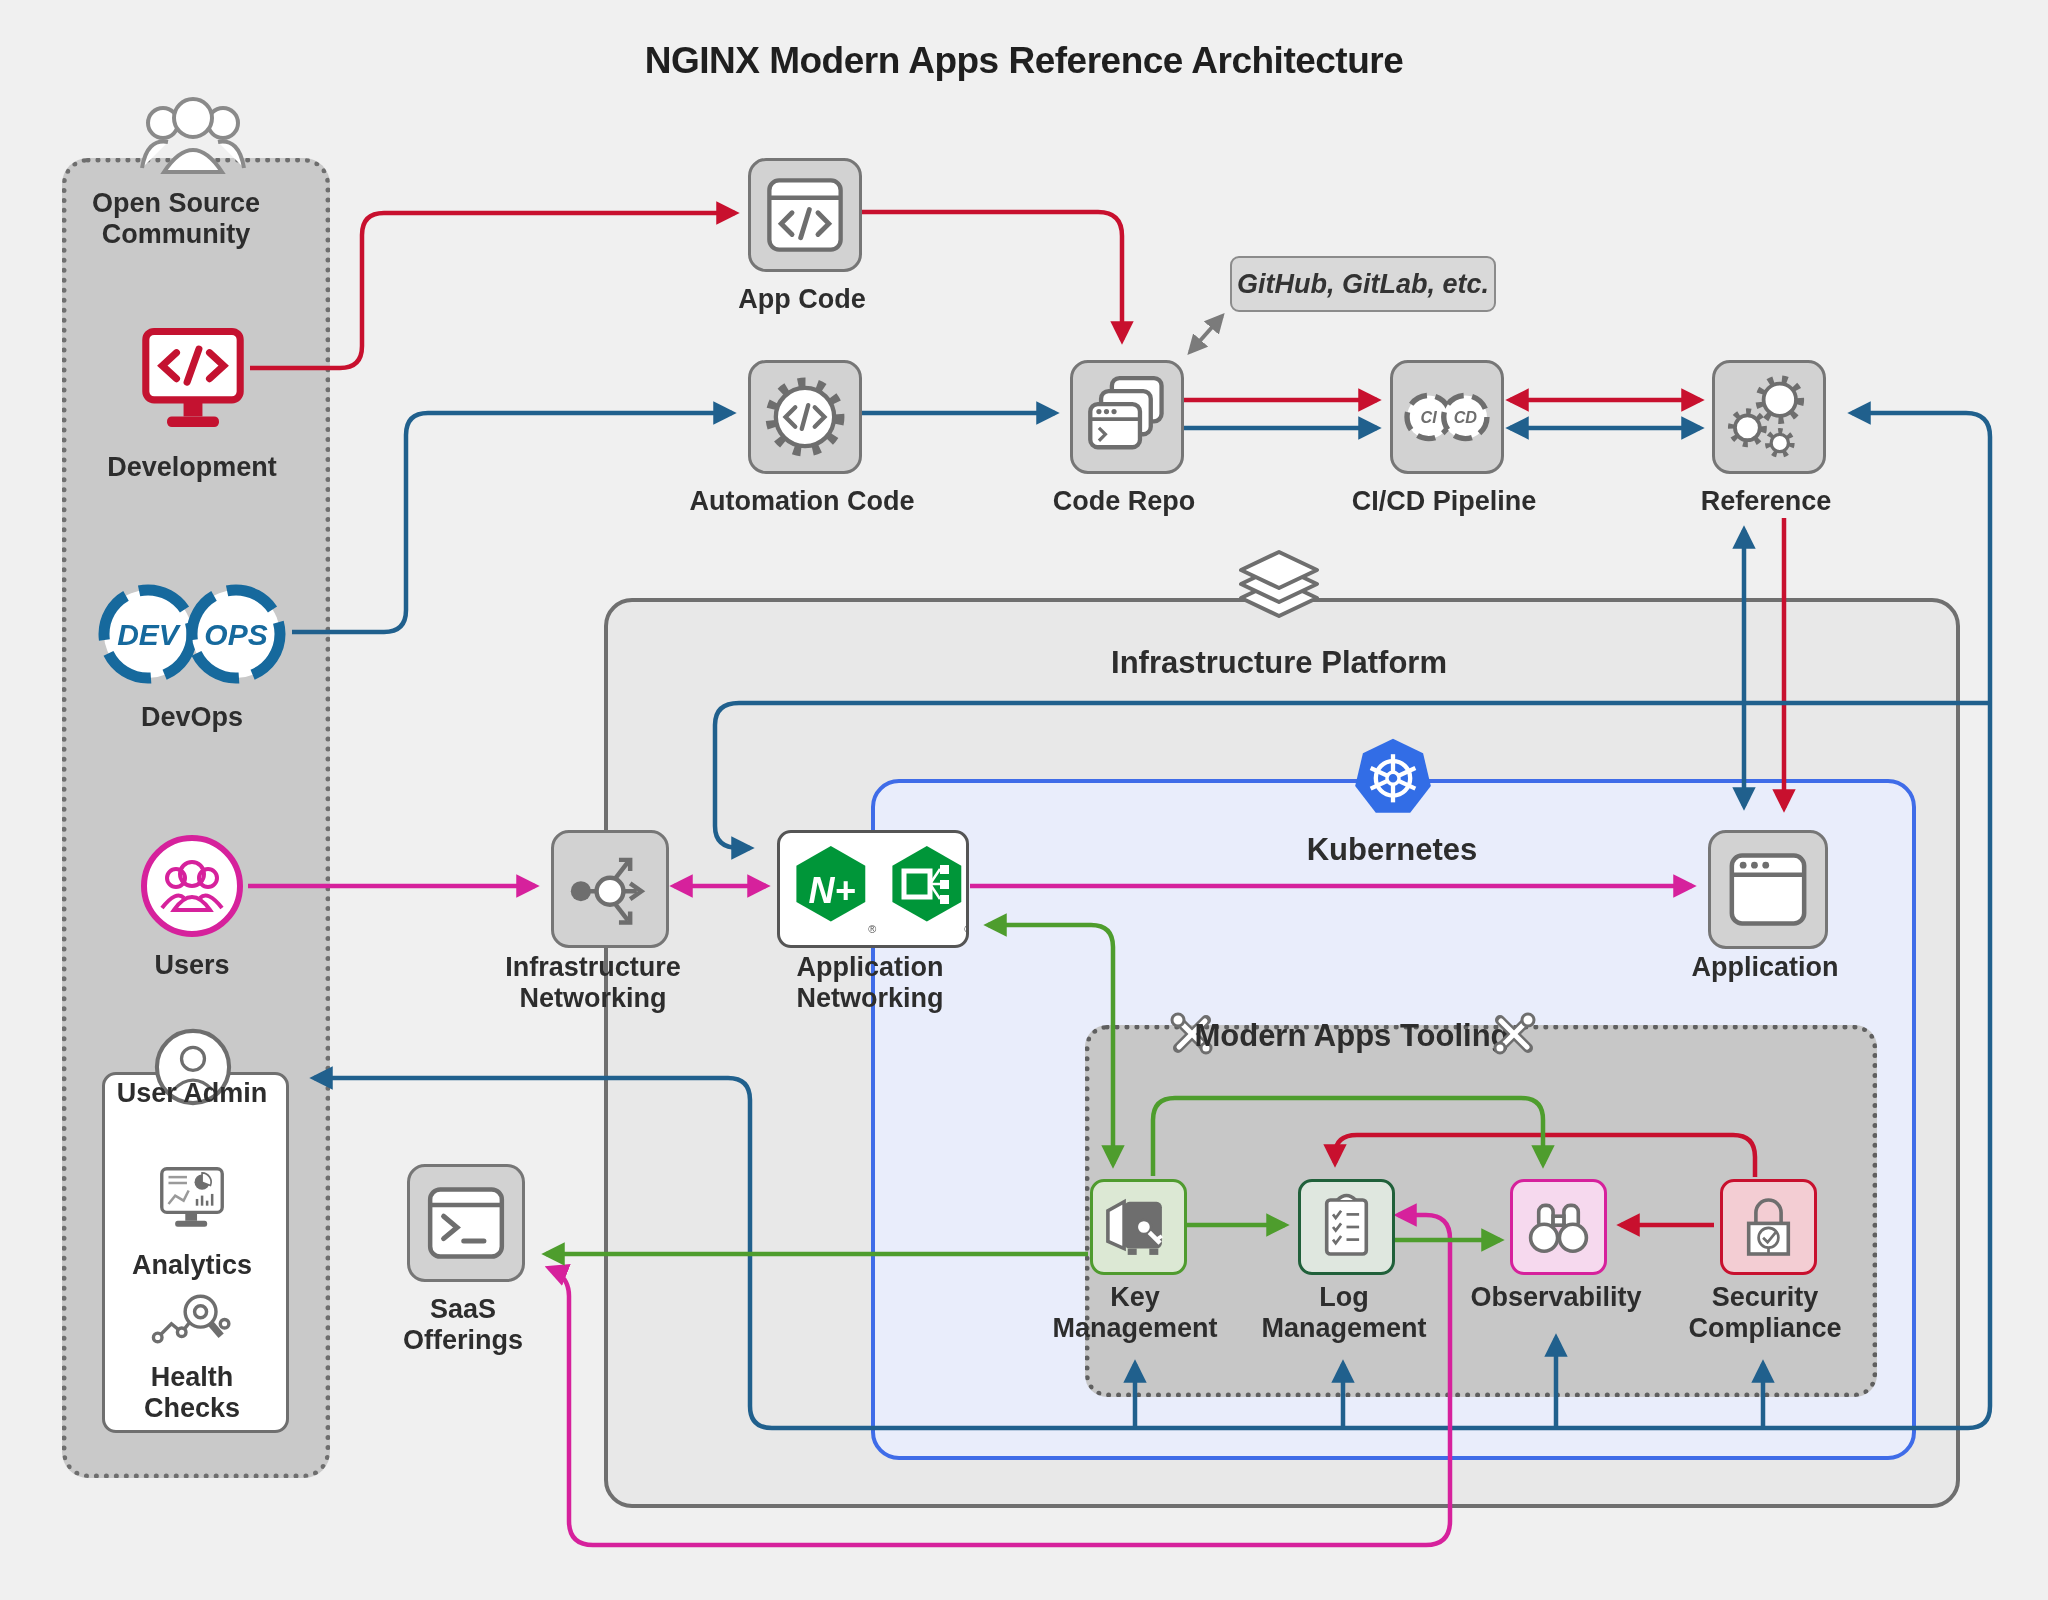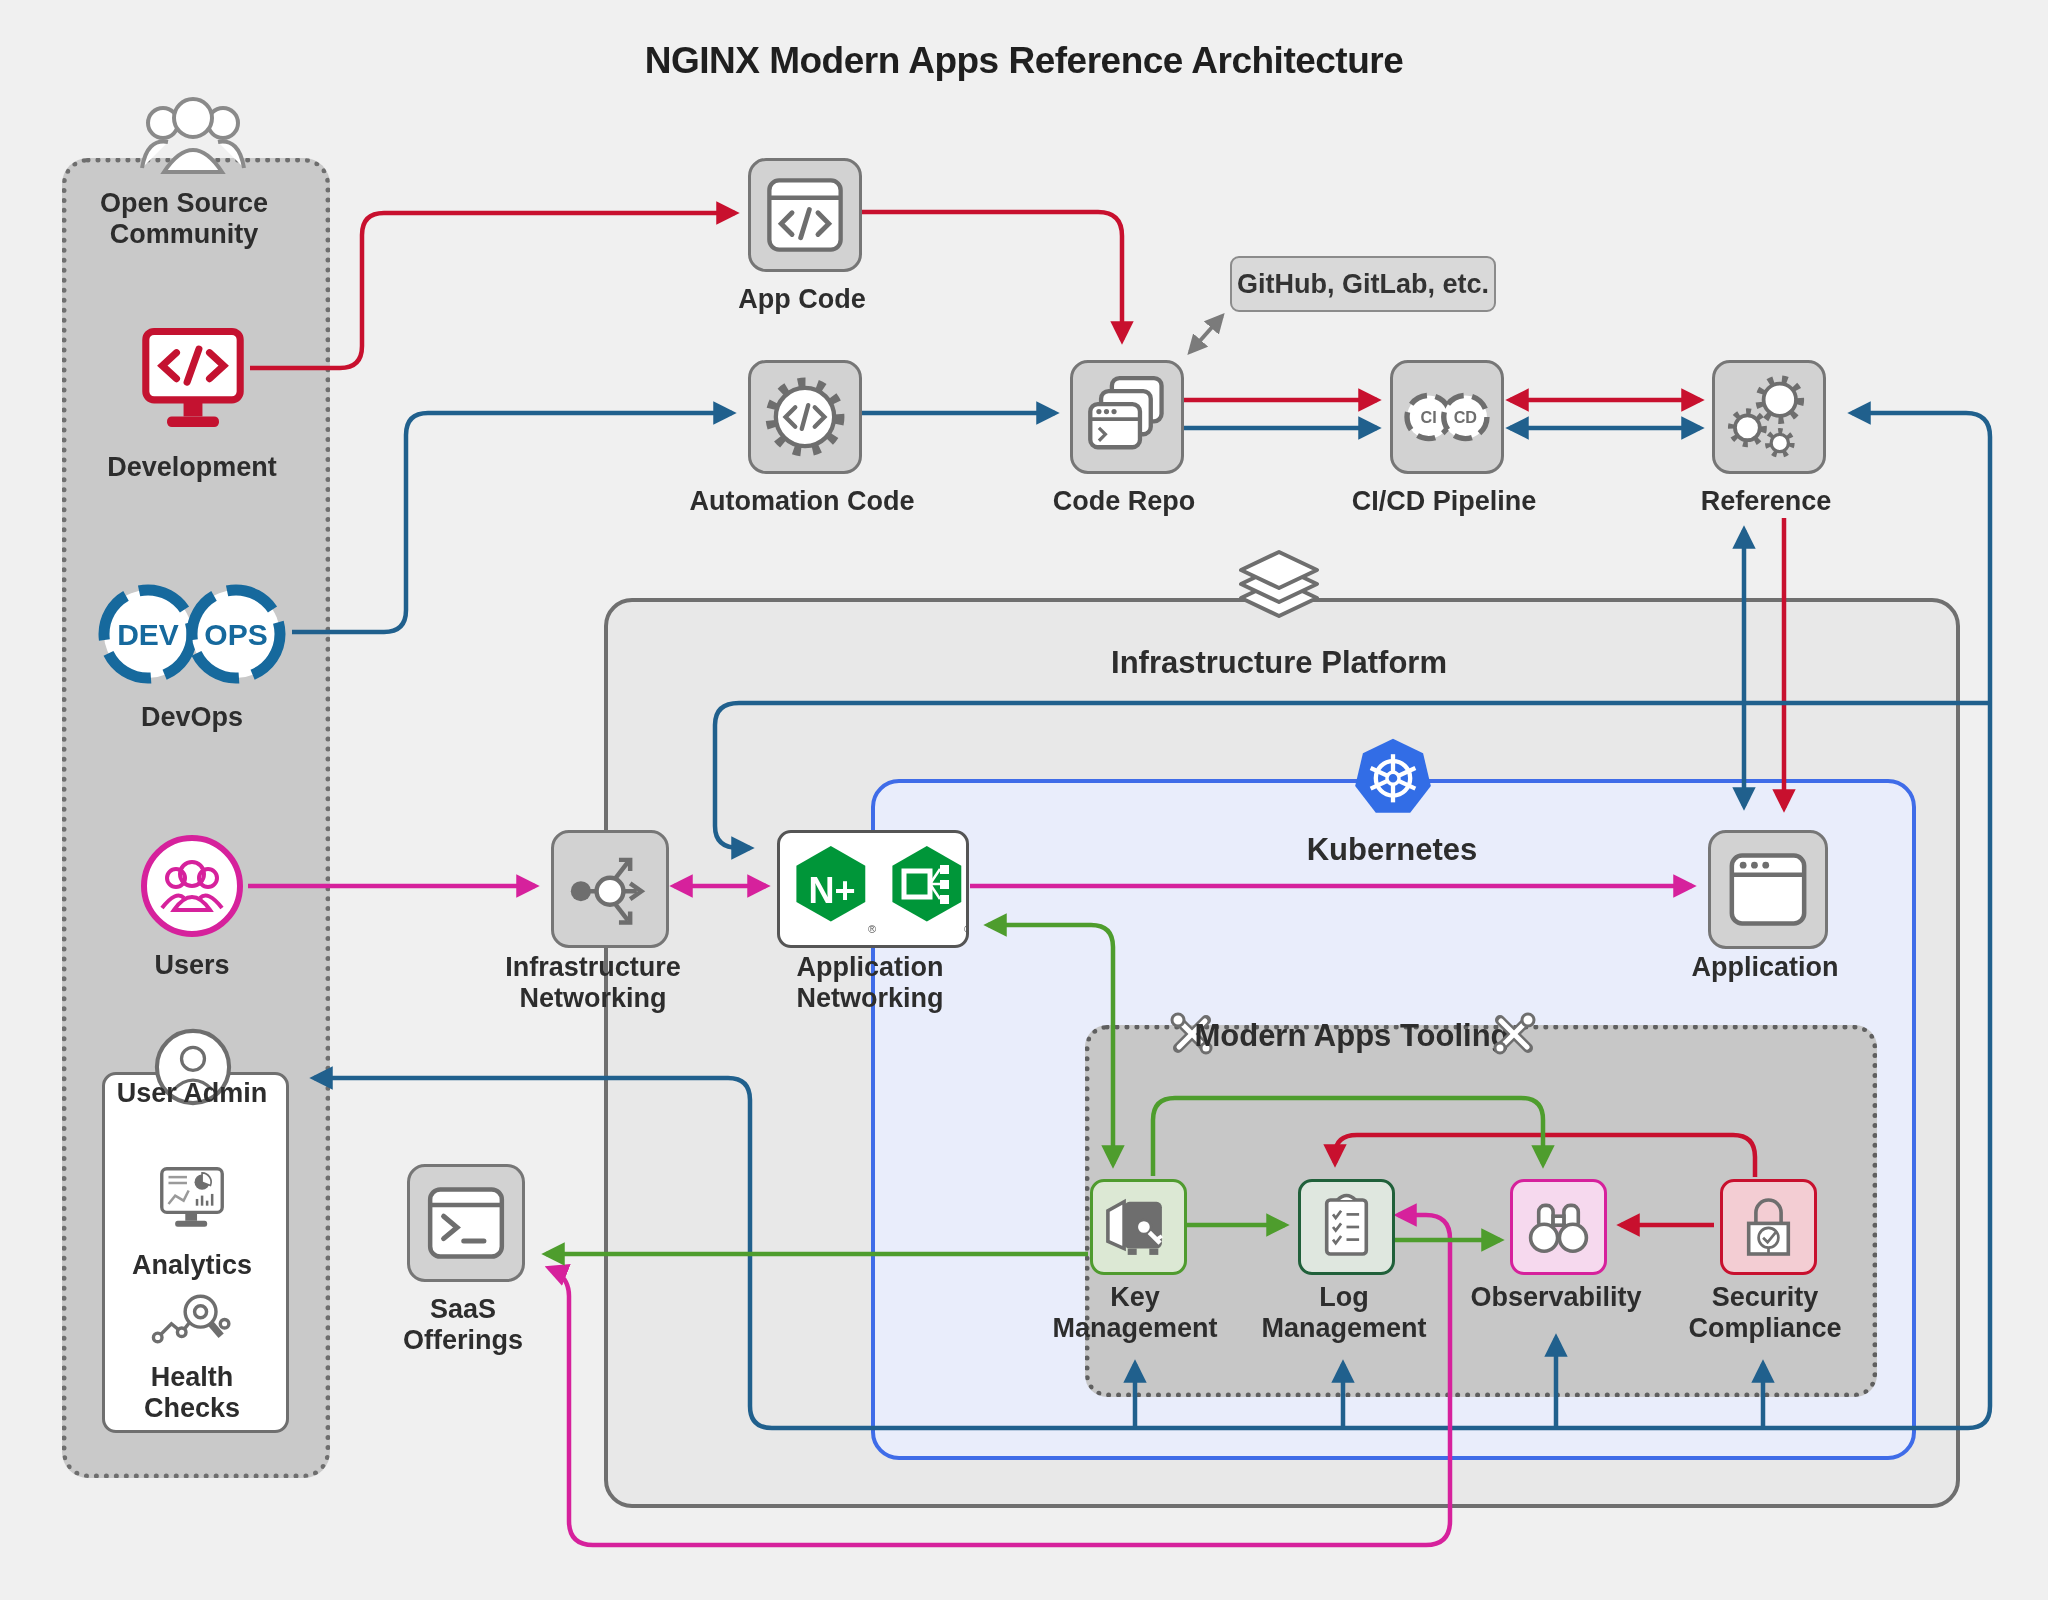--- a/index.html
+++ b/index.html
@@ -1,18 +1,18 @@
 <!DOCTYPE html>
 <html><head>
 <meta charset="utf-8">
 <style>
   html,body{margin:0;padding:0;background:#f0f0f0;}
   .stage{position:relative;width:2048px;height:1600px;background:#f0f0f0;
          font-family:"Liberation Sans",sans-serif;overflow:hidden;}
-  .abs{position:absolute;}
+  .abs{position:absolute;font-style:italic;}
   .title{position:absolute;left:0;top:40px;width:2048px;text-align:center;
          font-size:37px;font-weight:bold;color:#1f1f1f;letter-spacing:-.5px;}
   
   .sidebar{left:62px;top:158px;width:258px;height:1310px;background:#c9c9c9;
            border:5px dotted #6e6e6e;border-radius:26px;}
   .platform{left:604px;top:598px;width:1348px;height:902px;background:#e8e8e8;
             border:4px solid #6f6f6f;border-radius:28px;}
   .k8s{left:871px;top:779px;width:1037px;height:673px;background:#e9edfb;
        border:4px solid #3f6ce8;border-radius:28px;}
   .tooling{left:1085px;top:1025px;width:782px;height:362px;background:#c7c7c7;
@@ -108,21 +108,21 @@
   <div class="abs" style="left:130px;top:90px;width:126px;height:88px">
     <svg width="126" height="88" viewBox="0 0 126 88" fill="#fff" stroke="#8a8a8a" stroke-width="4">
       <circle cx="33" cy="33" r="15"></circle>
         <path d="M12,78 Q17,48 38,52"></path>
       <circle cx="93" cy="33" r="15"></circle>
         <path d="M114,78 Q109,48 88,52"></path>
       <circle cx="63" cy="28" r="19"></circle>
         <path d="M34,82 Q63,38 92,82 Z"></path>
     </svg>
   </div>
-  <div class="label" style="left:184px;top:188px">
+  <div class="label" style="left:176px;top:188px">
     <div>Open Source</div>
       <div>Community</div>
   </div>
 
   <div class="abs" style="left:133px;top:322px;width:120px;height:118px">
     <svg width="120" height="118" viewBox="0 0 100 100">
       <rect x="10" y="8" width="80" height="58" rx="7" fill="#fff" stroke="#c41230" stroke-width="6"></rect>
       <g stroke="#c41230" stroke-width="6" fill="none" stroke-linecap="round">
         <polyline points="36,26 24,37 36,48"></polyline>
           <polyline points="64,26 76,37 64,48"></polyline>

